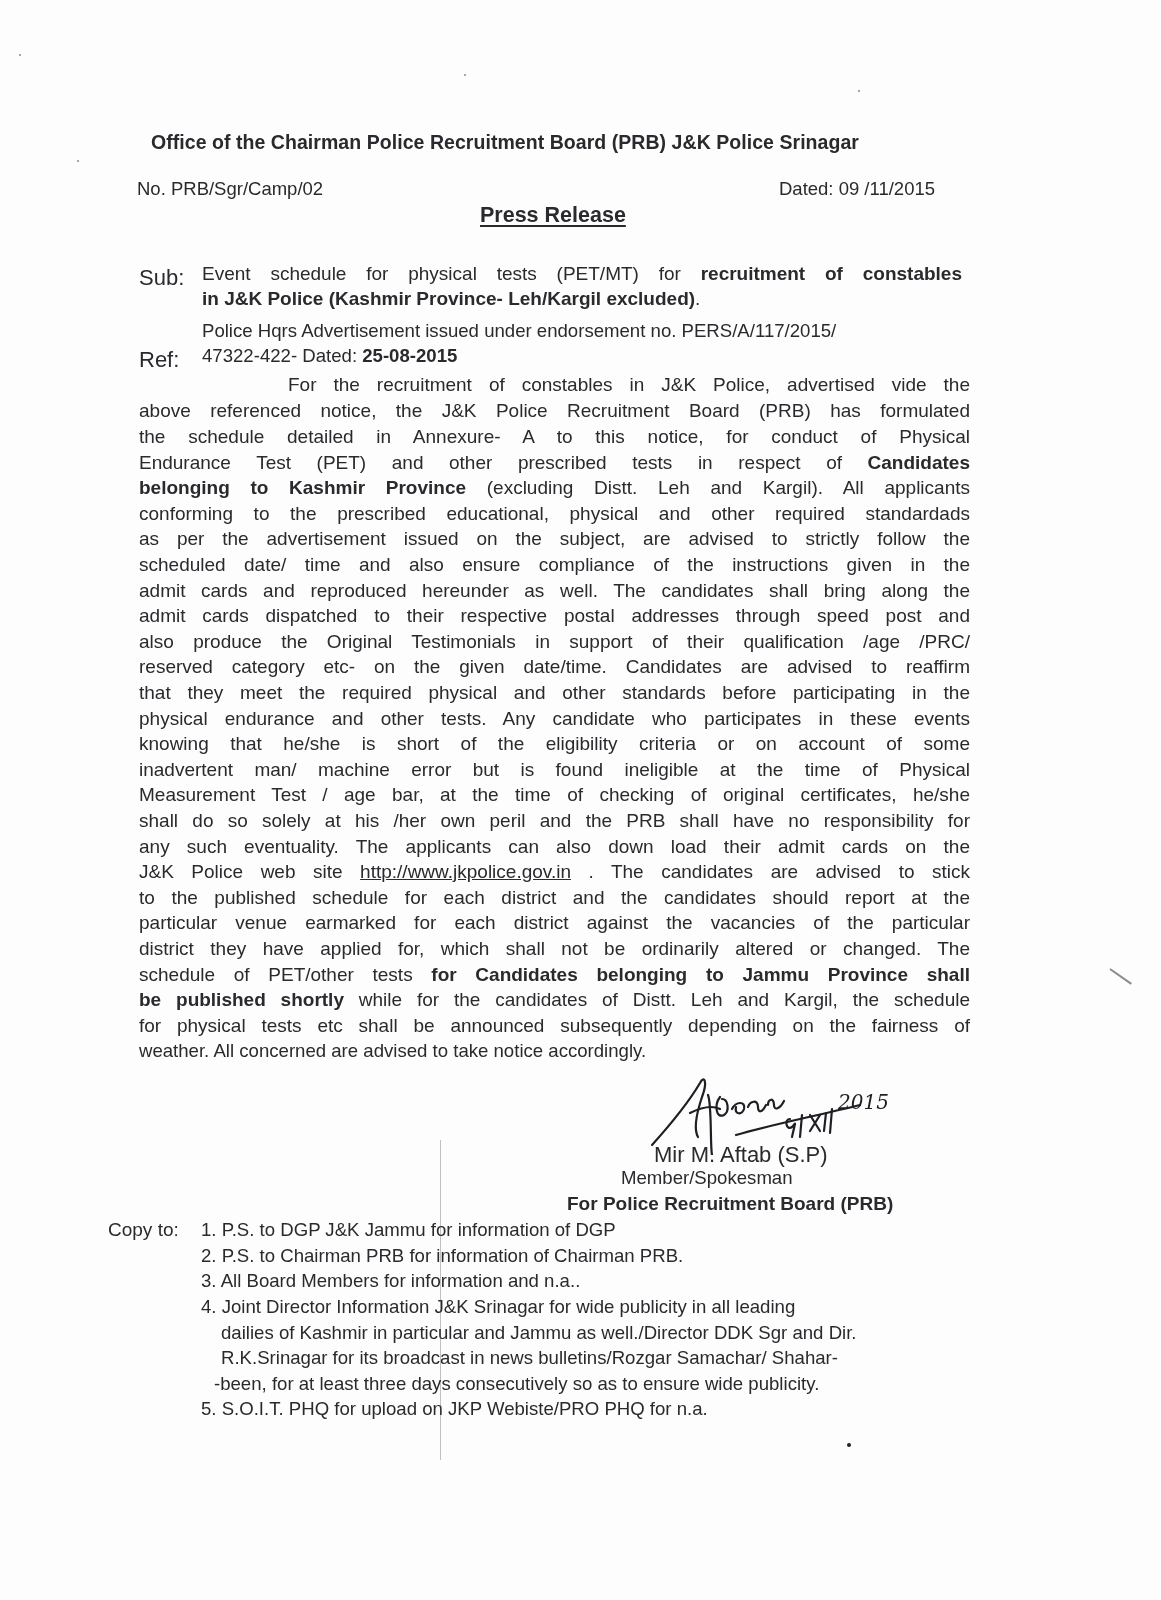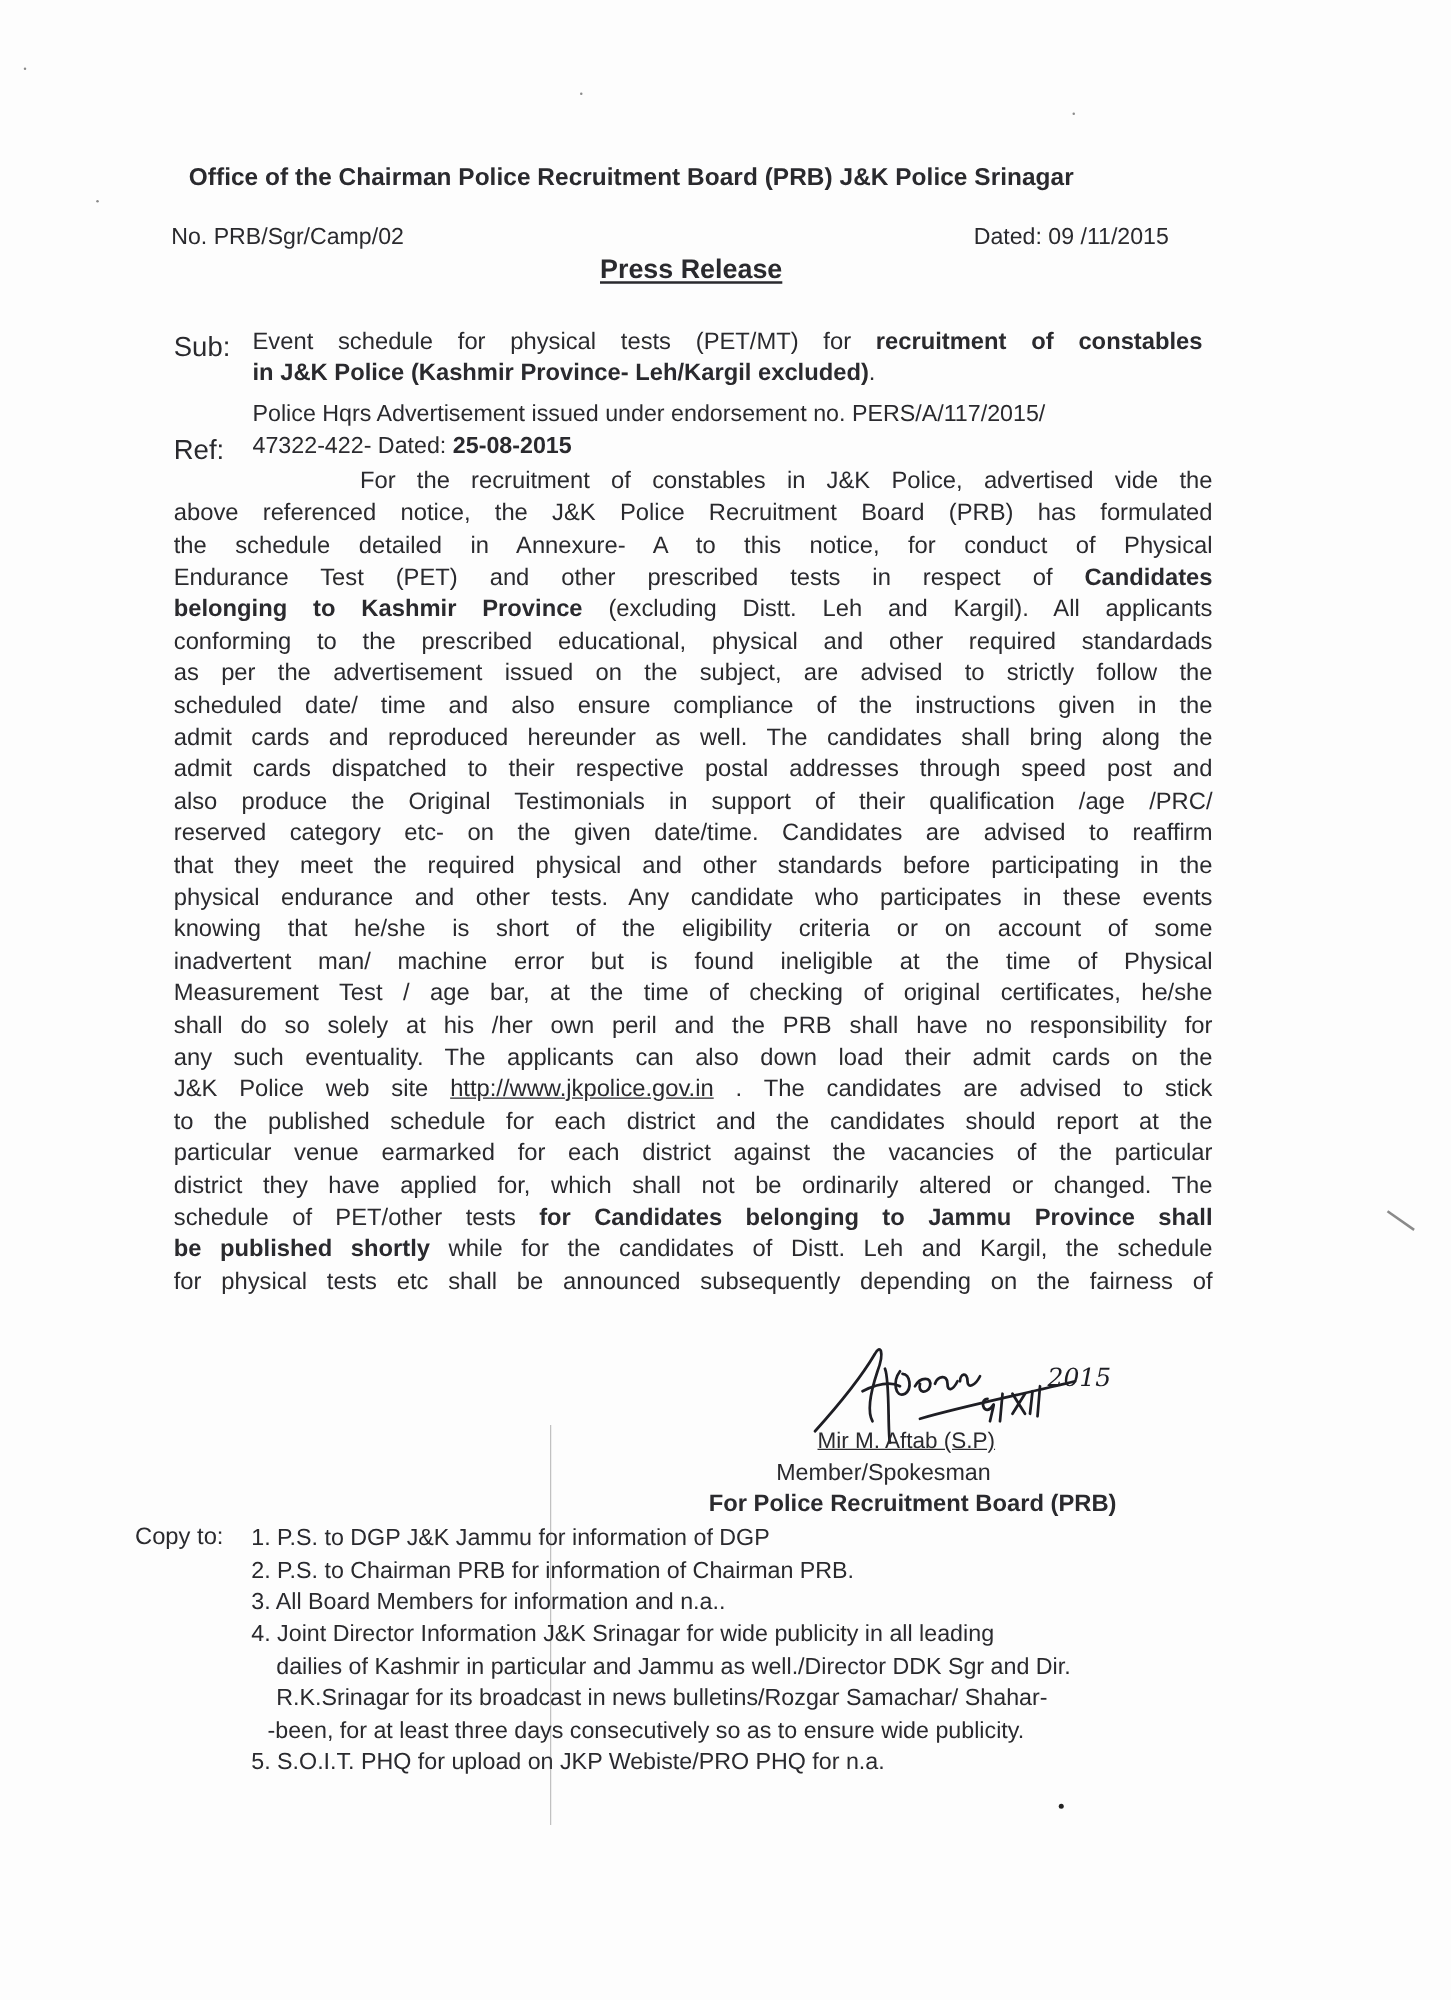--- a/index.html
+++ b/index.html
@@ -42,21 +42,21 @@
     .line {
       font-size: 19px;
       text-align: justify;
       text-align-last: justify;
       white-space: normal;
       line-height: 22px;
     }
     .b { font-weight: bold; }
     .u { text-decoration: underline; }
     .sig-svg { position: absolute; left: 650px; top: 1075px; }
-    .sig-name { left: 654px; top: 1142px; font-size: 18px; text-decoration: underline; }
+    .sig-name { left: 654px; top: 1142px; font-size: 22px; }
     .sig-role { left: 621px; top: 1167px; font-size: 18.6px; }
     .sig-org { left: 567px; top: 1193px; font-size: 19px; font-weight: bold; }
     .copy-label { left: 108px; top: 1219px; font-size: 19px; }
     .copy-item { font-size: 18.6px; }
     .speck { position: absolute; background: #8a8a8a; border-radius: 50%; }
     .scratch { position: absolute; }
   </style>
 </head>
 <body>
 
@@ -152,20 +152,21 @@
     </div>
   <div class="abs" style="left:139px; top:964px; width:831px;">
       <div class="line"><span>schedule of PET/other tests </span><span class="b">for Candidates belonging to Jammu Province shall</span></div>
     </div>
   <div class="abs" style="left:139px; top:989px; width:831px;">
       <div class="line"><span class="b">be published shortly</span><span> while for the candidates of Distt. Leh and Kargil, the schedule</span></div>
     </div>
   <div class="abs" style="left:139px; top:1015px; width:831px;">
       <div class="line">for physical tests etc shall be announced subsequently depending on the fairness of</div>
     </div>
+  <div class="abs" style="left:139px; top:1040px; font-size:18.6px;">weather. All concerned are advised to take notice accordingly.</div>
 
   <svg class="sig-svg" width="300" height="80" viewBox="0 0 300 80">
     <g fill="none" stroke="#1e1e24" stroke-width="2.2" stroke-linecap="round" stroke-linejoin="round">
       <path d="M2 70 C 20 50, 40 25, 50 8 C 54 0, 58 6, 52 22 C 46 40, 44 55, 48 62"></path>
       <path d="M40 38 C 52 32, 62 30, 70 34"></path>
       <path d="M58 20 C 62 30, 60 70, 62 80"></path>
       <path d="M70 22 C 64 30, 66 44, 74 40 C 80 36, 78 24, 72 24"></path>
       <path d="M82 34 C 86 26, 96 26, 94 34 C 92 40, 84 40, 86 32"></path>
       <path d="M98 32 C 100 26, 108 24, 108 32 C 108 38, 112 38, 116 30"></path>
       <path d="M118 30 C 118 24, 124 22, 124 30 C 124 36, 130 34, 134 26"></path>

